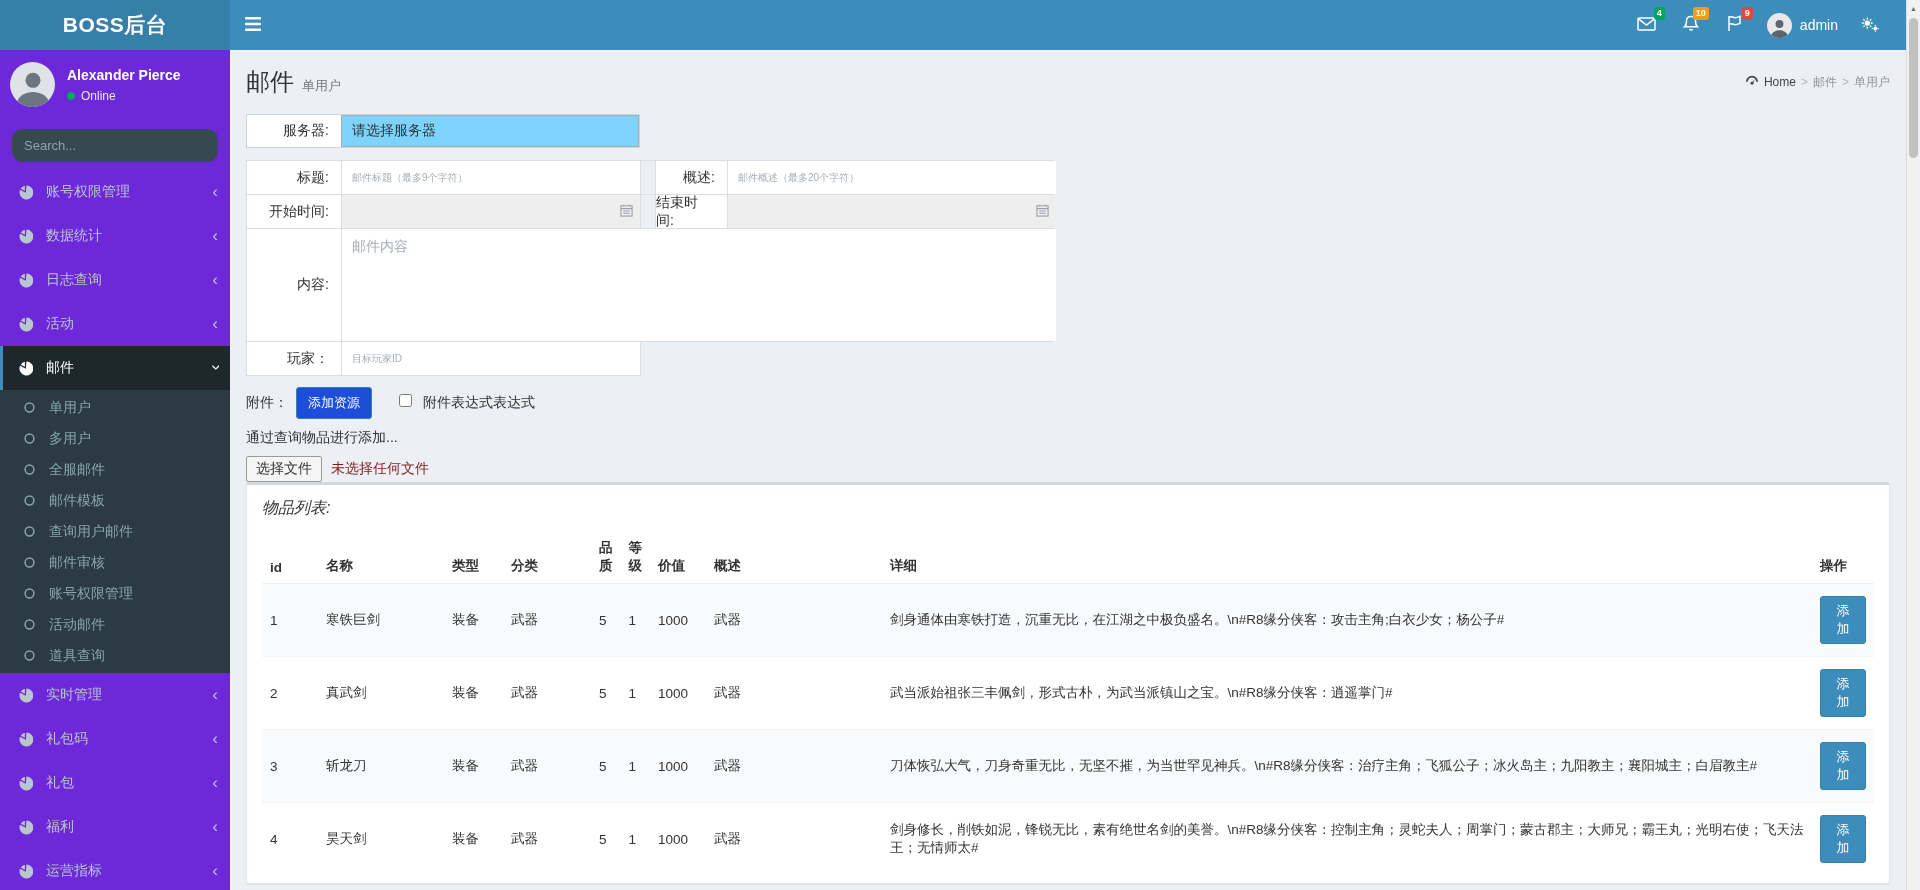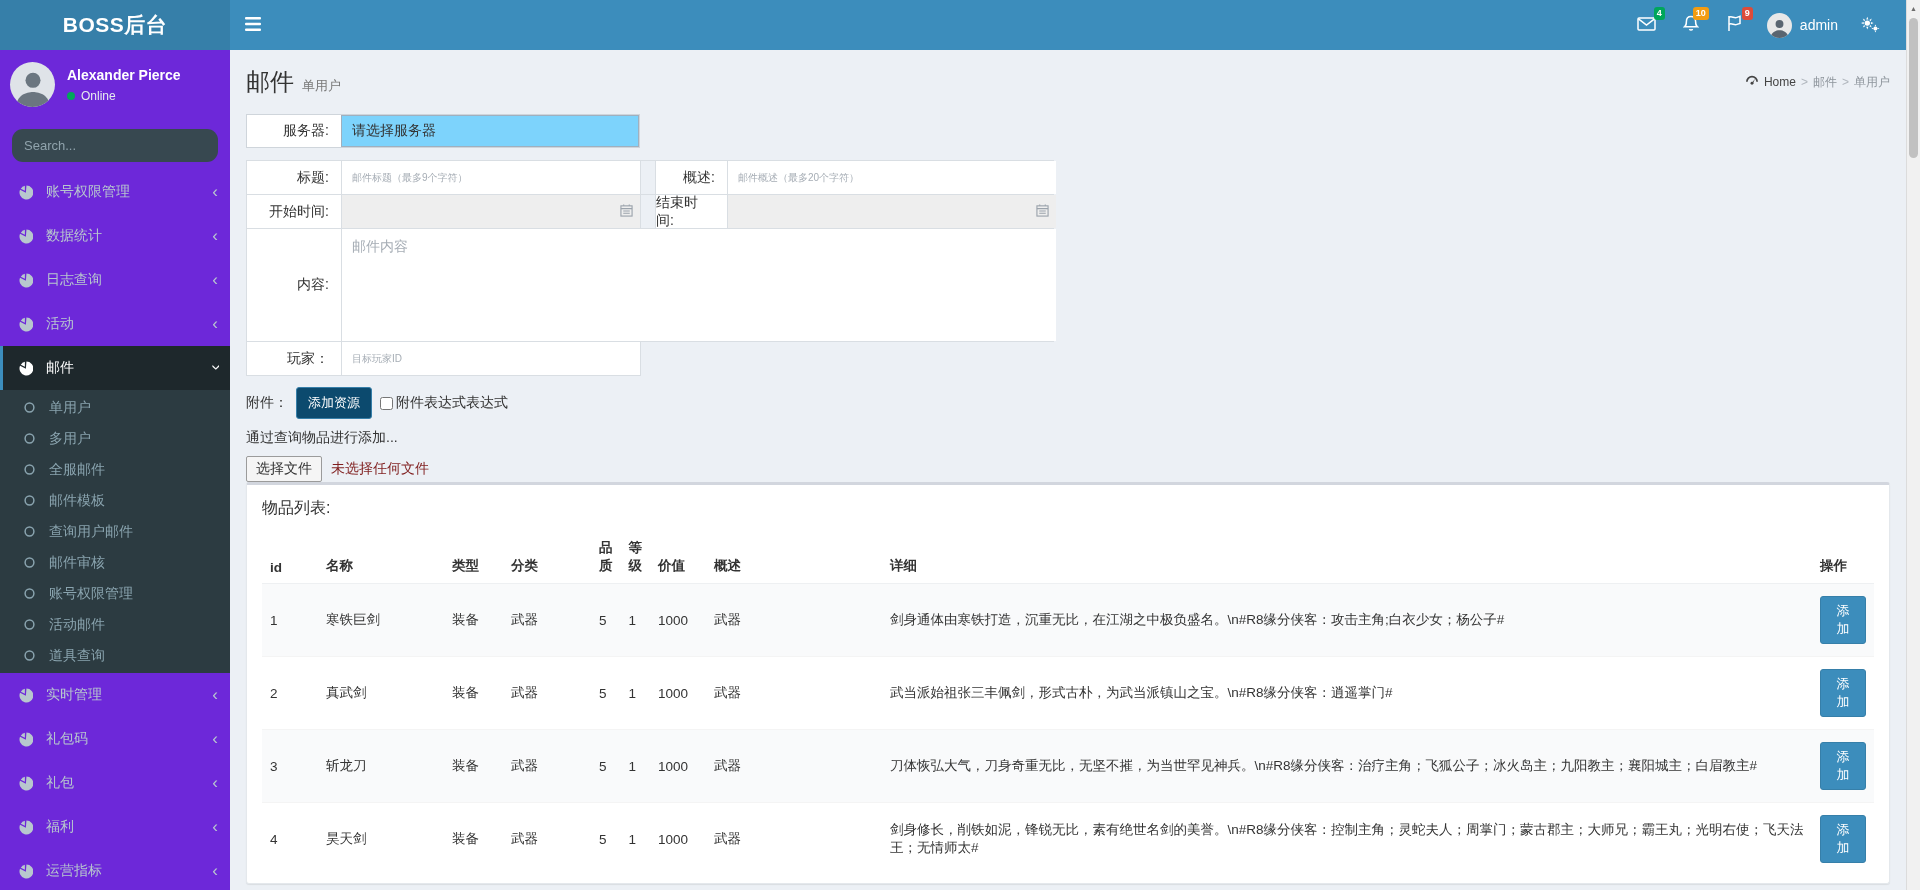--- a/index.html
+++ b/index.html
@@ -73,36 +73,36 @@
   .cell input { width:100%; height:100%; border:0; outline:none; padding:0 10px; font-size:10px; font-family:inherit; color:#333; background:transparent; }
   .cell input::placeholder { color:#a6adb5; }
   .cell-date { background:#eeeeee; position:relative; cursor:pointer; }
   .cal-icon { position:absolute; right:7px; top:50%; transform:translateY(-50%); color:#9aa2ab; }
   .cell-textarea { grid-column:2 / 6; padding:0; }
   .cell-textarea textarea { width:100%; height:100%; border:0; outline:none; resize:none;
                             padding:9px 10px; font-size:14px; font-family:inherit; color:#333; }
   .cell-textarea textarea::placeholder { color:#a6adb5; }
   .cell-void { grid-column:3 / 6; background:#ecf0f5; position:relative; margin:0 -2px -2px 0; z-index:2; }
   .attach-row { display:flex; align-items:center; margin-top:11px; gap:8px; }
-  .btn-muted { background:#0c4a6e; border:1px solid #367fa9; color:#fff; border-radius:3px;
+  .btn-muted { background:#1d4ed8; border:1px solid #367fa9; color:#fff; border-radius:3px;
                padding:6px 11px; font-size:13px; cursor:pointer; font-family:inherit; }
-  .attach-check { display:flex; align-items:center; gap:3px; }
+  .attach-check { display:flex; gap:11px;margin-left:19px; }
   .attach-check input { width:13px; height:13px; margin:0; cursor:pointer; }
   .note-line { margin-top:10px; color:#333; }
   .file-row { margin-top:9px; display:flex; align-items:center; gap:9px; }
   .file-btn { background:#f5f5f5; border:1px solid #9b9b9b; border-radius:2px; padding:3px 9px;
               font-size:14px; color:#333; cursor:pointer; font-family:inherit; }
   .file-status { color:#7f1d1d; }
   .actions-row { display:flex; gap:7px; margin:12px 0 18px 0; }
   .btn-primary { background:#1e88e5; border:1px solid #1876cd; color:#fff; border-radius:3px;
                  padding:8px 13px; font-size:14px; cursor:pointer; font-family:inherit; }
   
   .items-box { background:#fff; border:1px solid #e4e8ec; border-top:3px solid #d2d6de; border-radius:3px;
                box-shadow:0 1px 1px rgba(0,0,0,.08); margin-bottom:20px; }
-  .box-header { padding:13px 15px 6px 15px; font-size:16px; color:#333; }
+  .box-header { padding:13px 15px 6px 15px; font-size:16px; color:#333;font-style:italic; }
   .box-body { padding:6px 15px 8px 15px; }
   table.items { width:100%; border-collapse:collapse; font-size:13.5px; }
   table.items th { text-align:left; font-weight:700; padding:8px 8px; vertical-align:bottom;
                    border-bottom:1px solid #eef0f2; color:#333; }
   table.items td { padding:12px 8px; border-top:1px solid #f4f4f4; vertical-align:middle; color:#333; }
   table.items tbody tr:nth-child(odd) { background:#f9fafb; }
   th.c-id { width:56px; } th.c-name { width:126px; } th.c-type { width:59px; } th.c-cat { width:88px; }
   th.c-q, th.c-lv { width:28px; padding-left:4px; padding-right:4px;margin-left:44px; }
   td.c-q, td.c-lv { padding-left:4px; padding-right:4px; }
   th.c-val { width:56px; } th.c-sum { width:176px; } th.c-det { width:auto; } th.c-op { width:62px; }

